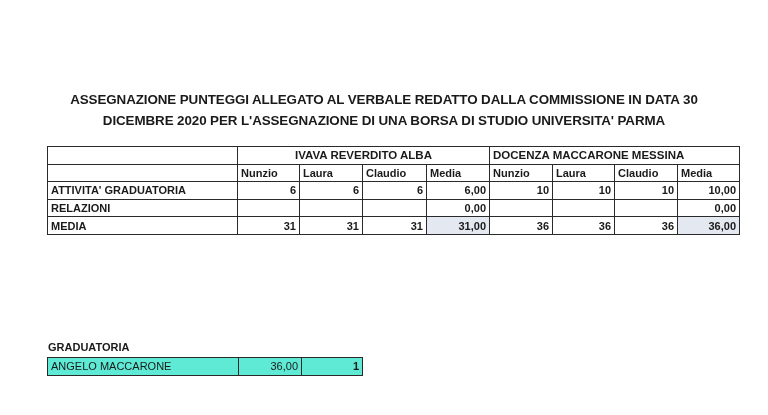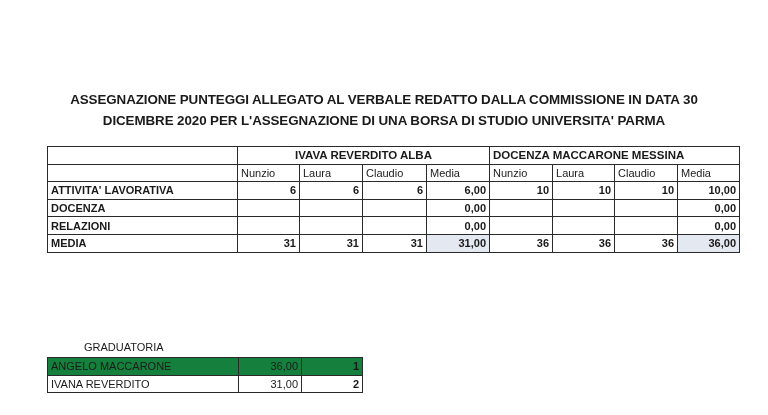--- a/index.html
+++ b/index.html
@@ -21,31 +21,31 @@
     font-size: 11px;
   }
   table.grid td {
     border: 1px solid #2a2a2a; padding: 0 3px; height: 16.6px;
     line-height: 16px; white-space: nowrap; overflow: hidden;
   }
   #main { left: 47px; top: 146px; width: 692px; }
   #main td { font-weight: bold; }
   #main td.lbl { font-weight: bold; }
   #main td.hdr { font-weight: bold; font-size: 11.5px; }
-  #main td.sub { font-weight: normal; }
+  #main td.sub { font-weight: bold; }
   #main td.num { text-align: right; }
   #main td.shade { background: #e4e8f1; }
 
   .rank-label {
-    position: absolute; left: 48px; top: 341px; font-weight: normal; font-size: 11px; margin-left: 36px;
+    position: absolute; left: 48px; top: 341px; font-weight: bold; font-size: 11px;
   }
   #rank { left: 47px; top: 357px; width: 315px; font-size: 11px; }
   #rank td.num { text-align: right; }
   #rank td.b { font-weight: bold; }
-  #rank tr.shade td { background: #15803d; }
+  #rank tr.shade td { background: #5eead4; }
 </style>
 </head>
 <body>
 
 <div class="title t1">ASSEGNAZIONE PUNTEGGI ALLEGATO AL VERBALE REDATTO DALLA COMMISSIONE IN DATA 30</div>
 <div class="title t2">DICEMBRE 2020 PER L'ASSEGNAZIONE DI UNA BORSA DI STUDIO UNIVERSITA' PARMA</div>
 
 <table class="grid" id="main">
   <colgroup>
     <col style="width:190px">
@@ -71,40 +71,29 @@
     <td class="sub">Claudio</td>
     <td class="sub">Media</td>
     <td class="sub">Nunzio</td>
     <td class="sub">Laura</td>
     <td class="sub">Claudio</td>
     <td class="sub">Media</td>
   </tr>
   </tbody>
     <tbody id="score-rows">
       <tr>
-        <td class="lbl">ATTIVITA' LAVORATIVA</td>
+        <td class="lbl">ATTIVITA' GRADUATORIA</td>
         <td class="num">6</td>
         <td class="num">6</td>
         <td class="num">6</td>
         <td class="num">6,00</td>
         <td class="num">10</td>
         <td class="num">10</td>
         <td class="num">10</td>
         <td class="num">10,00</td>
-      </tr>
-      <tr>
-        <td class="lbl">DOCENZA</td>
-        <td class="num"></td>
-        <td class="num"></td>
-        <td class="num"></td>
-        <td class="num">0,00</td>
-        <td class="num"></td>
-        <td class="num"></td>
-        <td class="num"></td>
-        <td class="num">0,00</td>
       </tr>
       <tr>
         <td class="lbl">RELAZIONI</td>
         <td class="num"></td>
         <td class="num"></td>
         <td class="num"></td>
         <td class="num">0,00</td>
         <td class="num"></td>
         <td class="num"></td>
         <td class="num"></td>
@@ -130,19 +119,14 @@
     <col style="width:191px">
       <col style="width:63px">
       <col style="width:61px">
   </colgroup>
   <tbody>
       <tr class="shade">
     <td>ANGELO MACCARONE</td>
     <td class="num">36,00</td>
     <td class="num b">1</td>
   </tr>
-  <tr>
-    <td>IVANA REVERDITO</td>
-    <td class="num">31,00</td>
-    <td class="num b">2</td>
-  </tr>
 </tbody>
   </table>
 
 </body></html>

